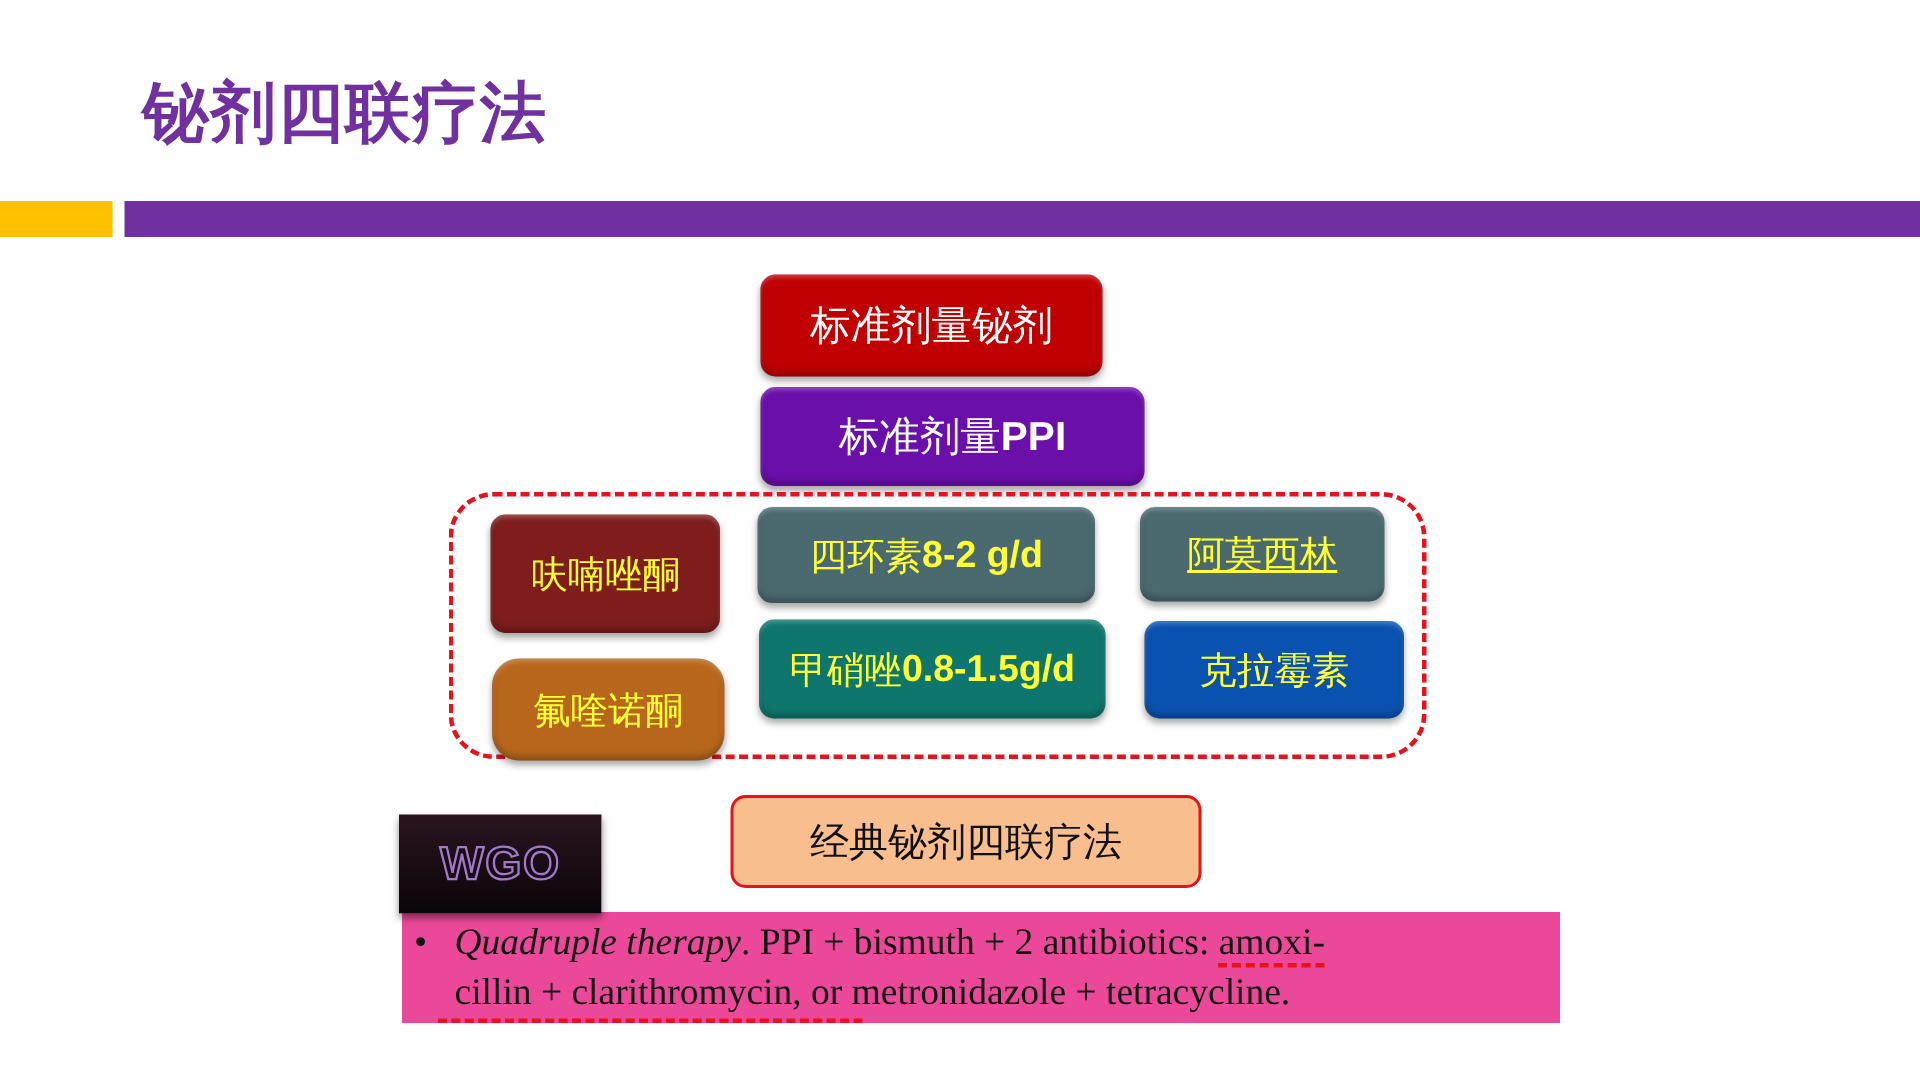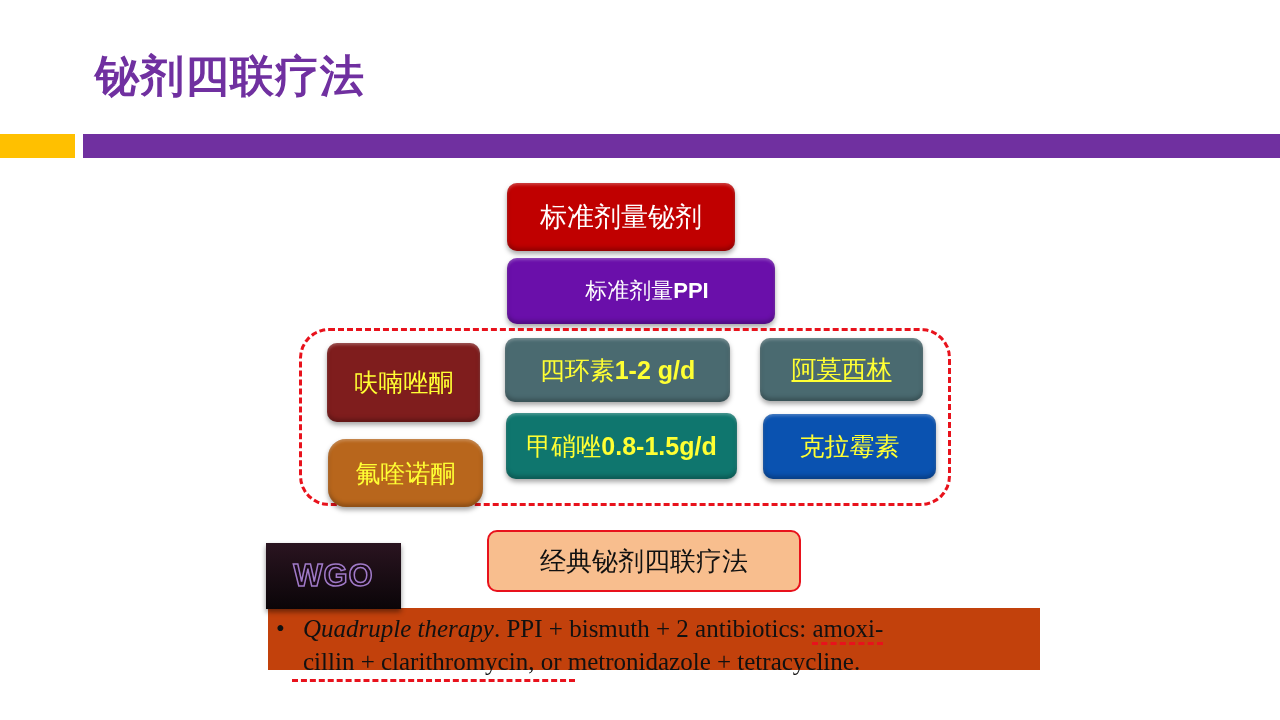--- a/index.html
+++ b/index.html
@@ -6,42 +6,42 @@
   body { width:1280px; height:720px; background:#ffffff; position:relative; overflow:hidden;
          font-family:"DejaVu Sans", "Liberation Sans", sans-serif; }
   .title { position:absolute; left:95px; top:48px; font-size:44px; font-weight:bold; color:#7030a0; letter-spacing:1px; line-height:56px; }
   .bar-accent { position:absolute; left:0; top:134px; width:75px; height:24px; background:#ffc000; }
   .bar-main { position:absolute; left:83px; top:134px; width:1197px; height:24px; background:#7030a0; }
 
   .box { position:absolute; display:flex; align-items:center; justify-content:center; border-radius:10px;
          box-shadow: 0 3px 5px rgba(0,0,0,0.35), inset 0 -3px 4px rgba(0,0,0,0.25), inset 0 2px 3px rgba(255,255,255,0.25);
          white-space:nowrap;text-align:right; }
   .box-red { left:507px; top:183px; width:228px; height:68px; background:#c00000; color:#fff; font-size:27px; }
-  .box-purple { left:507px; top:258px; width:256px; height:66px; background:#6a0faa; color:#fff; font-size:22px;padding-left:12px; }
+  .box-purple { left:507px; top:258px; width:256px; height:66px; background:#6a0faa; color:#fff; font-size:27px; }
   .box-purple b { font-family:"Liberation Sans", sans-serif; }
 
   .dashed-frame { position:absolute; left:299px; top:328px; width:646px; height:172px; border:3px dashed #e8121c; border-radius:30px; }
 
   .drug { color:#ffff33; font-size:25px; }
   .d1 { left:327px; top:343px; width:153px; height:79px; background:#7f1d1d; }
   .d2 { left:505px; top:338px; width:225px; height:64px; background:#4a6a70; }
   .d3 { left:760px; top:338px; width:163px; height:63px; background:#4a6a70;text-decoration:underline; }
   .d4 { left:328px; top:439px; width:155px; height:68px; background:#b8661c;border-radius:18px; }
   .d5 { left:506px; top:413px; width:231px; height:66px; background:#0f766e; }
   .d6 { left:763px; top:414px; width:173px; height:65px; background:#0a52b0;font-family:Liberation Mono, monospace; }
   .drug b { font-family:"Liberation Sans", sans-serif; font-weight:bold; }
 
   .classic { position:absolute; left:487px; top:530px; width:314px; height:62px; background:#f8be8e; border:2px solid #e8121c;
              border-radius:10px; display:flex; align-items:center; justify-content:center; font-size:26px; color:#111; box-sizing:border-box; }
   .wgo { position:absolute; left:266px; top:543px; width:135px; height:66px; background:linear-gradient(#2a1420,#0a0508);
          border-radius:0; display:flex; align-items:center; justify-content:center; box-shadow:0 3px 5px rgba(0,0,0,0.45); z-index:3; }
   .wgo span { font-family:"Liberation Sans", sans-serif; font-weight:bold; font-size:31px; color:#1a0a18;
               -webkit-text-stroke:1.5px #a07ac8; letter-spacing:1px; }
 
-  .quote { position:absolute; left:268px; top:608px; width:772px; height:62px; background:#c2410c; z-index:2;
+  .quote { position:absolute; left:268px; top:608px; width:772px; height:74px; background:#ec4899; z-index:2;
            font-family:"Liberation Serif", serif; font-size:25px; color:#111; line-height:33px; }
   .line1 { position:absolute; left:8px; top:4px; white-space:nowrap; }
   .line2 { position:absolute; left:35px; top:37px; white-space:nowrap; }
   .bullet { display:inline-block; width:27px; }
   .u { text-decoration:none; border-bottom:3px dashed #e8121c; }
   .ul-under { position:absolute; left:24px; top:71px; width:283px; border-top:3px dashed #e8121c; }
 </style>
 </head>
 <body>
 
@@ -55,21 +55,21 @@
     <b>PPI</b>
 </div>
 
 <div class="dashed-frame"></div>
 
 <div class="box drug d1">
   <span>呋喃唑酮</span>
 </div>
 <div class="box drug d2">
   <span>四环素 </span>
-    <b>1-2 g/d</b>
+    <b>8-2 g/d</b>
 </div>
 <div class="box drug d3">
   <span>阿莫西林</span>
 </div>
 <div class="box drug d4">
   <span>氟喹诺酮</span>
 </div>
 <div class="box drug d5">
   <span>甲硝唑</span>
     <b>0.8-1.5g/d</b>

